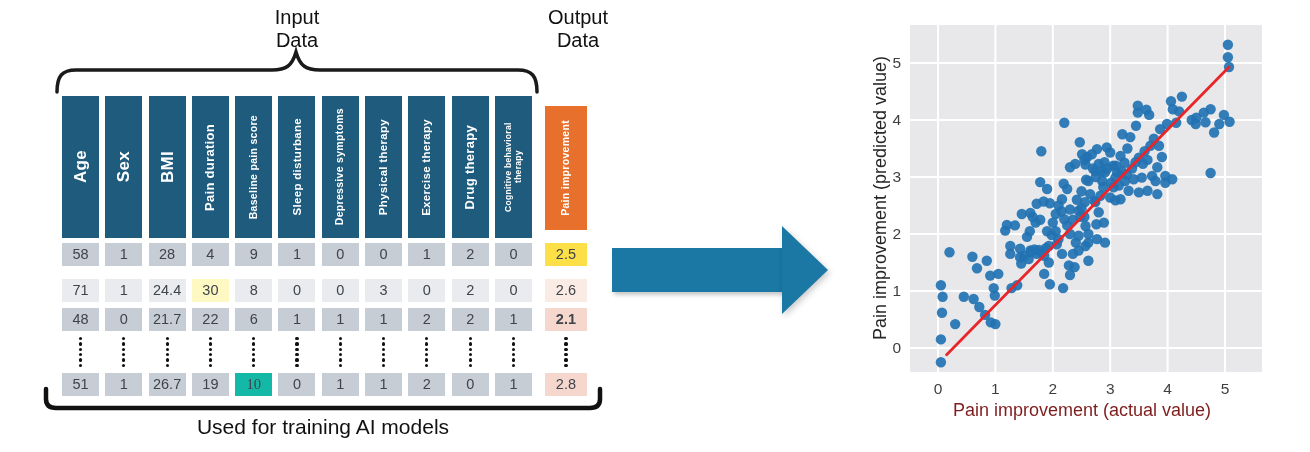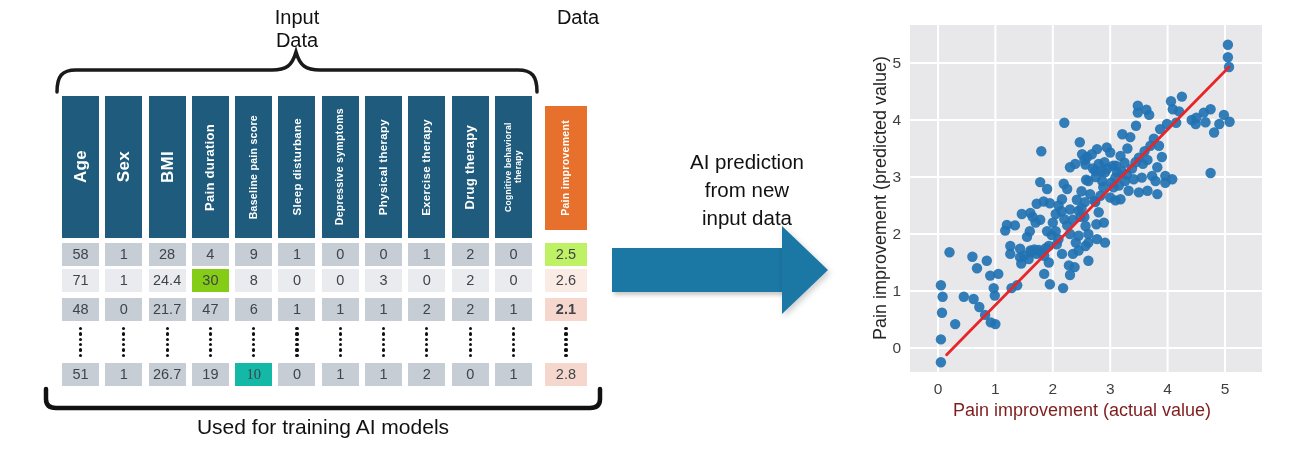--- a/index.html
+++ b/index.html
@@ -59,20 +59,21 @@
 </head>
 <body>
 
 <div class="stage">
 
   <div class="toplabel" style="left:237px;top:6px;width:120px;">
     <div>Input</div>
     <div>Data</div>
   </div>
   <div class="toplabel" style="left:518px;top:6px;width:120px;">
+    <div>Output</div>
     <div>Data</div>
   </div>
 
   <svg class="bracesvg" width="660" height="452">
     <path d="M 57 92 C 57 76 62 70 76 70 L 272 70 C 286 70 292 66 296 52
              C 300 66 306 70 320 70 L 518 70 C 532 70 537 76 537 92" fill="none" stroke="#1a1a1a" stroke-width="3.5" stroke-linecap="round"></path>
     <path d="M 46 389 L 46 399 Q 46 408 56 408 L 590 408 Q 600 408 600 399 L 600 389" fill="none" stroke="#111" stroke-width="4.5" stroke-linecap="round"></path>
   </svg>
 
   <div class="header-row">
@@ -107,53 +108,53 @@
         <span class="vtext">Drug therapy</span>
       </div>
       <div class="hcell xs" style="background: rgb(30, 91, 124);">
         <span class="vtext">Cognitive behavioral therapy</span>
       </div>
     </div>
   <div class="out-header" style="background: rgb(232, 112, 45);">
     <span class="vtext">Pain improvement</span>
   </div>
   <div class="rows">
-      <div class="trow" style="margin-bottom: 3px; justify-content: flex-end;">
+      <div class="trow" style="margin-bottom: 13px; justify-content: flex-end;">
         <div class="dcell" style="background: rgb(199, 205, 213);">58</div>
         <div class="dcell" style="background: rgb(199, 205, 213);">1</div>
         <div class="dcell" style="background: rgb(199, 205, 213);">28</div>
         <div class="dcell" style="background: rgb(199, 205, 213);">4</div>
         <div class="dcell" style="background: rgb(199, 205, 213);">9</div>
         <div class="dcell" style="background: rgb(199, 205, 213);">1</div>
         <div class="dcell" style="background: rgb(199, 205, 213);">0</div>
         <div class="dcell" style="background: rgb(199, 205, 213);">0</div>
         <div class="dcell" style="background: rgb(199, 205, 213);">1</div>
         <div class="dcell" style="background: rgb(199, 205, 213);">2</div>
         <div class="dcell" style="background: rgb(199, 205, 213);">0</div>
-        <div class="dcell ocell" style="background: #bef264;">2.5</div>
+        <div class="dcell ocell" style="background: #fde047;">2.5</div>
       </div>
       <div class="trow" style="margin-bottom: 6px;">
         <div class="dcell" style="background: rgb(233, 235, 238);">71</div>
         <div class="dcell" style="background: rgb(233, 235, 238);">1</div>
         <div class="dcell" style="background: rgb(233, 235, 238);">24.4</div>
-        <div class="dcell" style="background: #84cc16;">30</div>
+        <div class="dcell" style="background: #fef9c3;">30</div>
         <div class="dcell" style="background: rgb(233, 235, 238);">8</div>
         <div class="dcell" style="background: rgb(233, 235, 238);">0</div>
         <div class="dcell" style="background: rgb(233, 235, 238);">0</div>
         <div class="dcell" style="background: rgb(233, 235, 238);">3</div>
         <div class="dcell" style="background: rgb(233, 235, 238);">0</div>
         <div class="dcell" style="background: rgb(233, 235, 238);">2</div>
         <div class="dcell" style="background: rgb(233, 235, 238);">0</div>
         <div class="dcell ocell" style="background: rgb(251, 235, 229);">2.6</div>
       </div>
       <div class="trow" style="margin-bottom: 5px;">
         <div class="dcell" style="background: rgb(199, 205, 213);">48</div>
         <div class="dcell" style="background: rgb(199, 205, 213);">0</div>
         <div class="dcell" style="background: rgb(199, 205, 213);">21.7</div>
-        <div class="dcell" style="background: rgb(199, 205, 213);">47</div>
+        <div class="dcell" style="background: rgb(199, 205, 213);">22</div>
         <div class="dcell" style="background: rgb(199, 205, 213);">6</div>
         <div class="dcell" style="background: rgb(199, 205, 213);">1</div>
         <div class="dcell" style="background: rgb(199, 205, 213);">1</div>
         <div class="dcell" style="background: rgb(199, 205, 213);">1</div>
         <div class="dcell" style="background: rgb(199, 205, 213);">2</div>
         <div class="dcell" style="background: rgb(199, 205, 213);">2</div>
         <div class="dcell" style="background: rgb(199, 205, 213);">1</div>
         <div class="dcell ocell" style="background: rgb(246, 215, 205); font-weight: bold;">2.1</div>
       </div>
       <div class="dotsrow" style="margin-bottom: 5px;">
@@ -265,25 +266,20 @@
         <div class="dcell" style="background: rgb(199, 205, 213);">1</div>
         <div class="dcell" style="background: rgb(199, 205, 213);">2</div>
         <div class="dcell" style="background: rgb(199, 205, 213);">0</div>
         <div class="dcell" style="background: rgb(199, 205, 213);">1</div>
         <div class="dcell ocell" style="background: rgb(246, 215, 205);">2.8</div>
       </div>
     </div>
 
   <div class="caption">Used for training AI models</div>
 
-  <div class="arrowlabel">
-    <div>AI prediction</div>
-    <div>from new</div>
-    <div>input data</div>
-  </div>
   <div class="arrow-body" style="background: rgb(27, 119, 164);"></div>
   <div class="arrow-head" style="border-left-color: rgb(27, 119, 164);"></div>
 
   <svg class="chart" width="450" height="452">
       <rect x="50" y="25" width="352" height="347" fill="#e8e8ea"></rect>
       <line x1="78" y1="25" x2="78" y2="372" stroke="#ffffff" stroke-width="2"></line>
       <line x1="135.4" y1="25" x2="135.4" y2="372" stroke="#ffffff" stroke-width="2"></line>
       <line x1="192.8" y1="25" x2="192.8" y2="372" stroke="#ffffff" stroke-width="2"></line>
       <line x1="250.2" y1="25" x2="250.2" y2="372" stroke="#ffffff" stroke-width="2"></line>
       <line x1="307.6" y1="25" x2="307.6" y2="372" stroke="#ffffff" stroke-width="2"></line>

